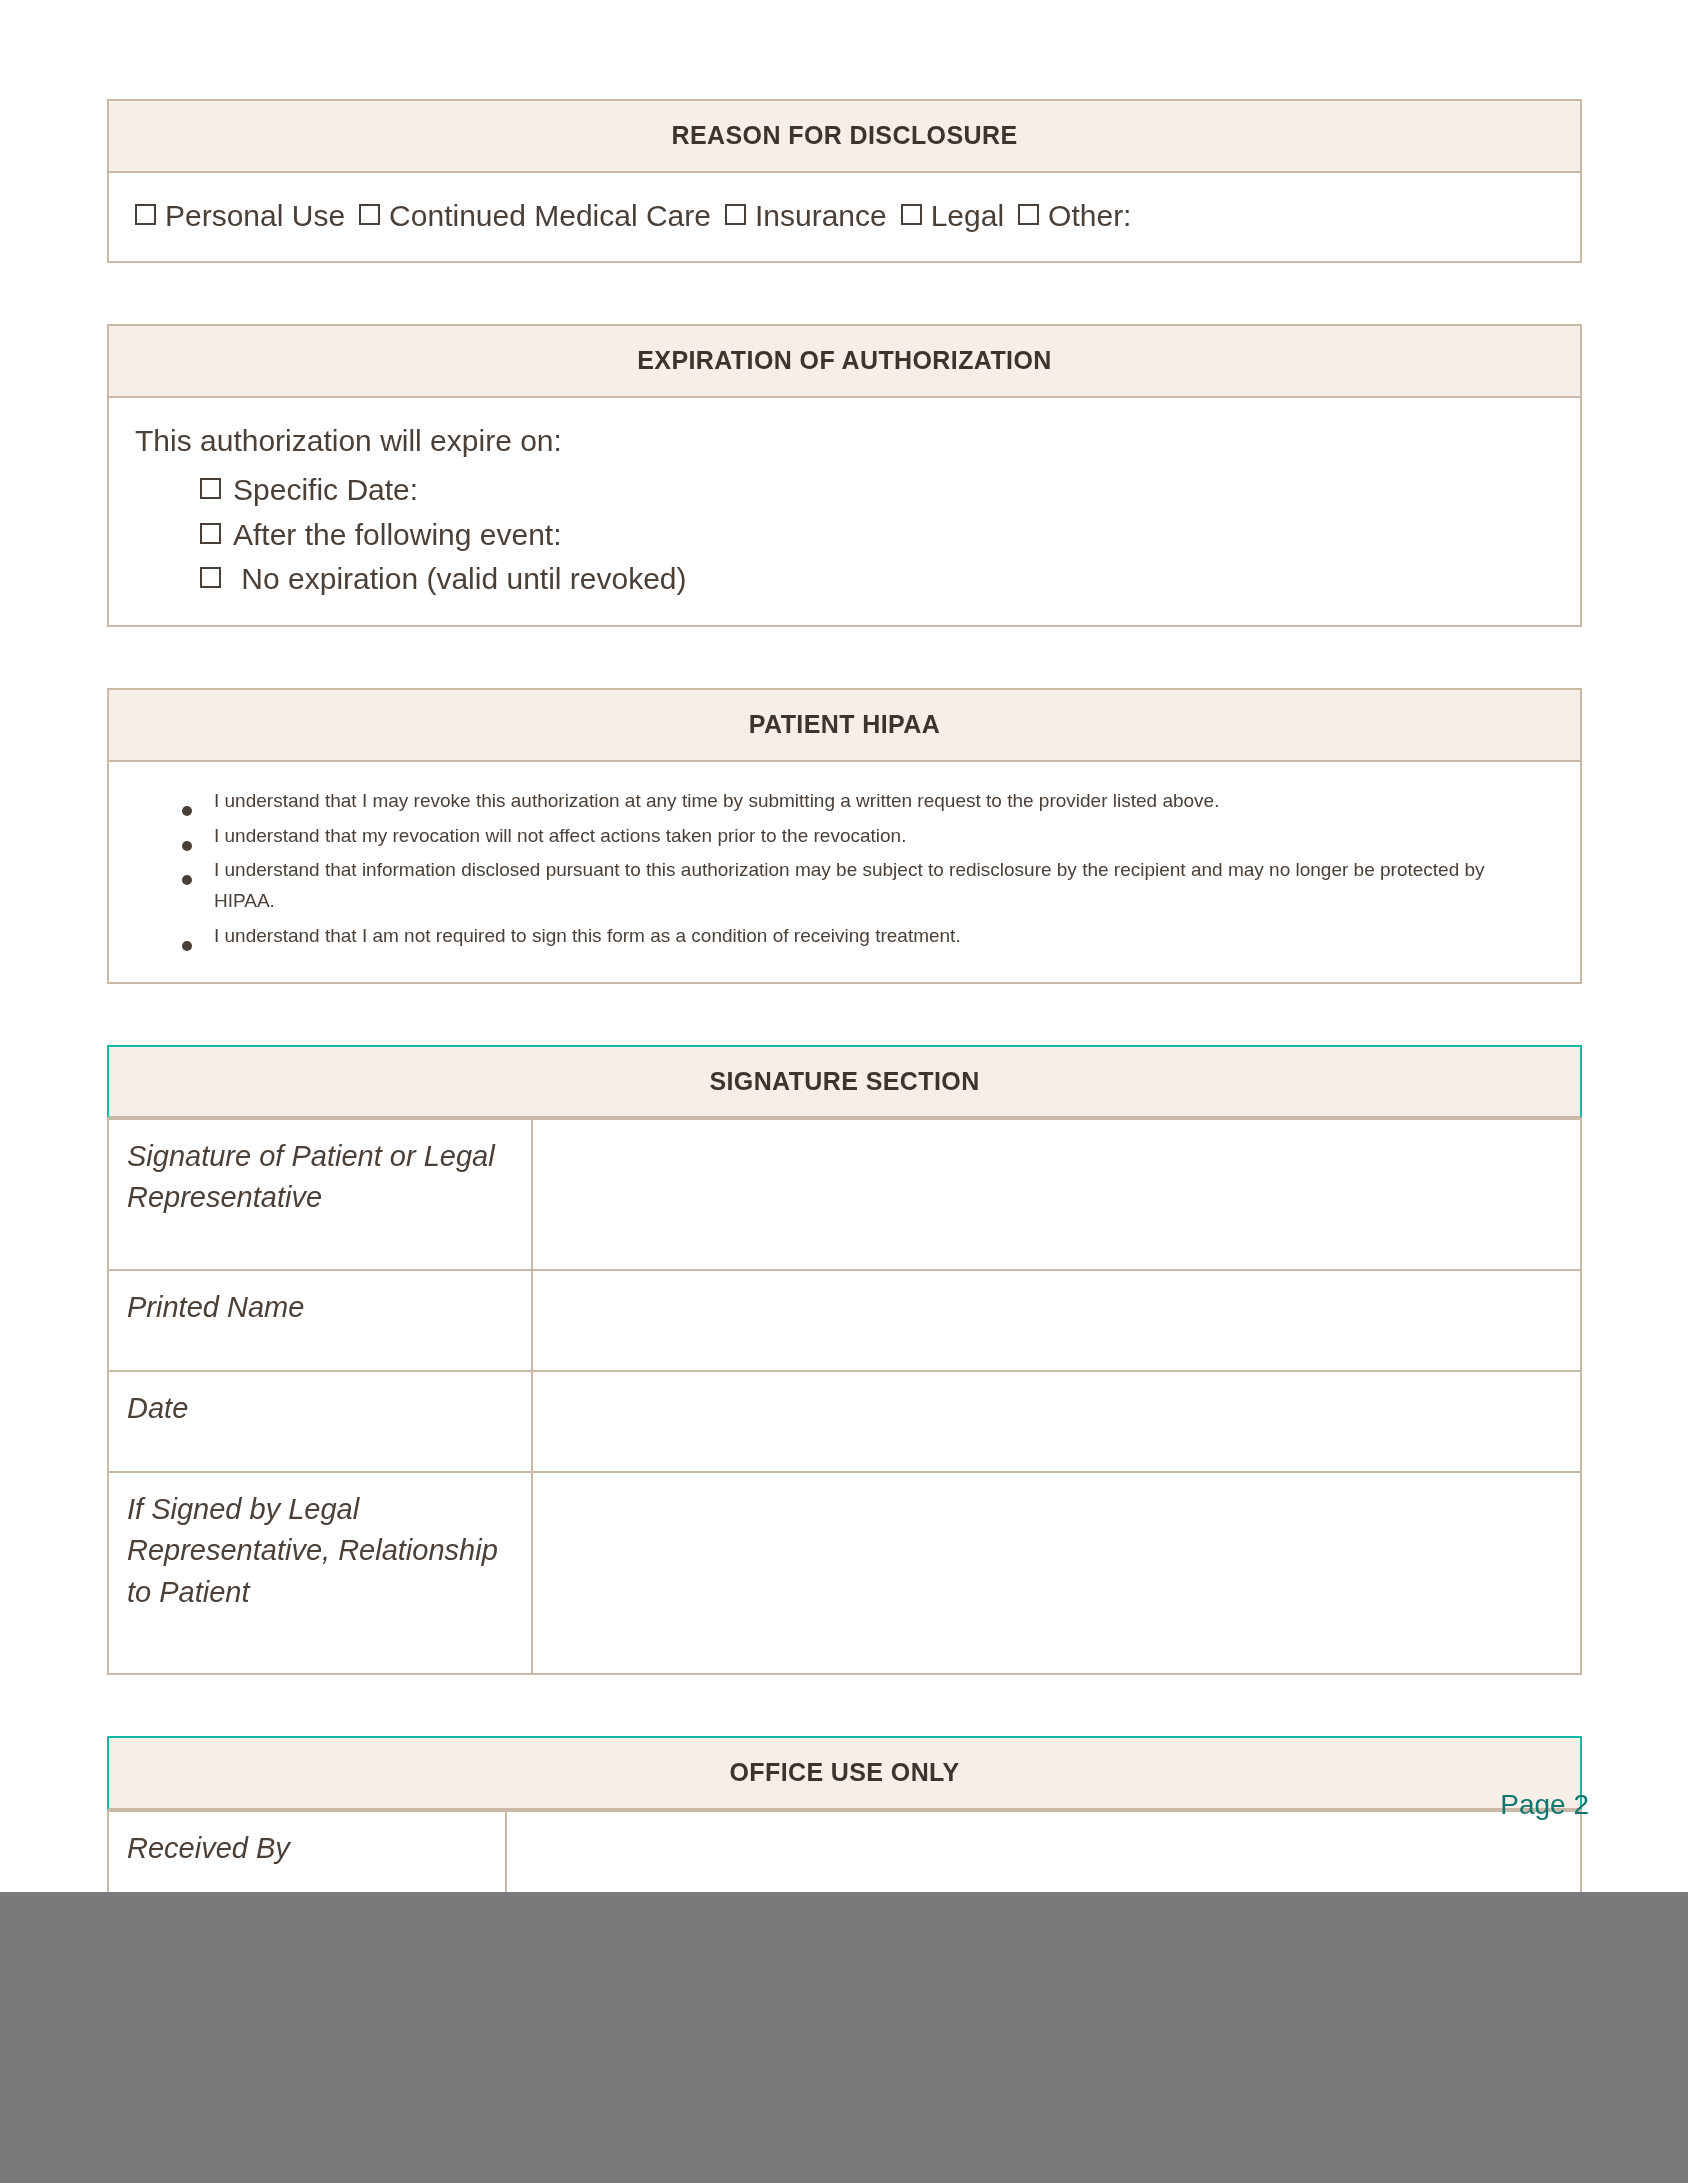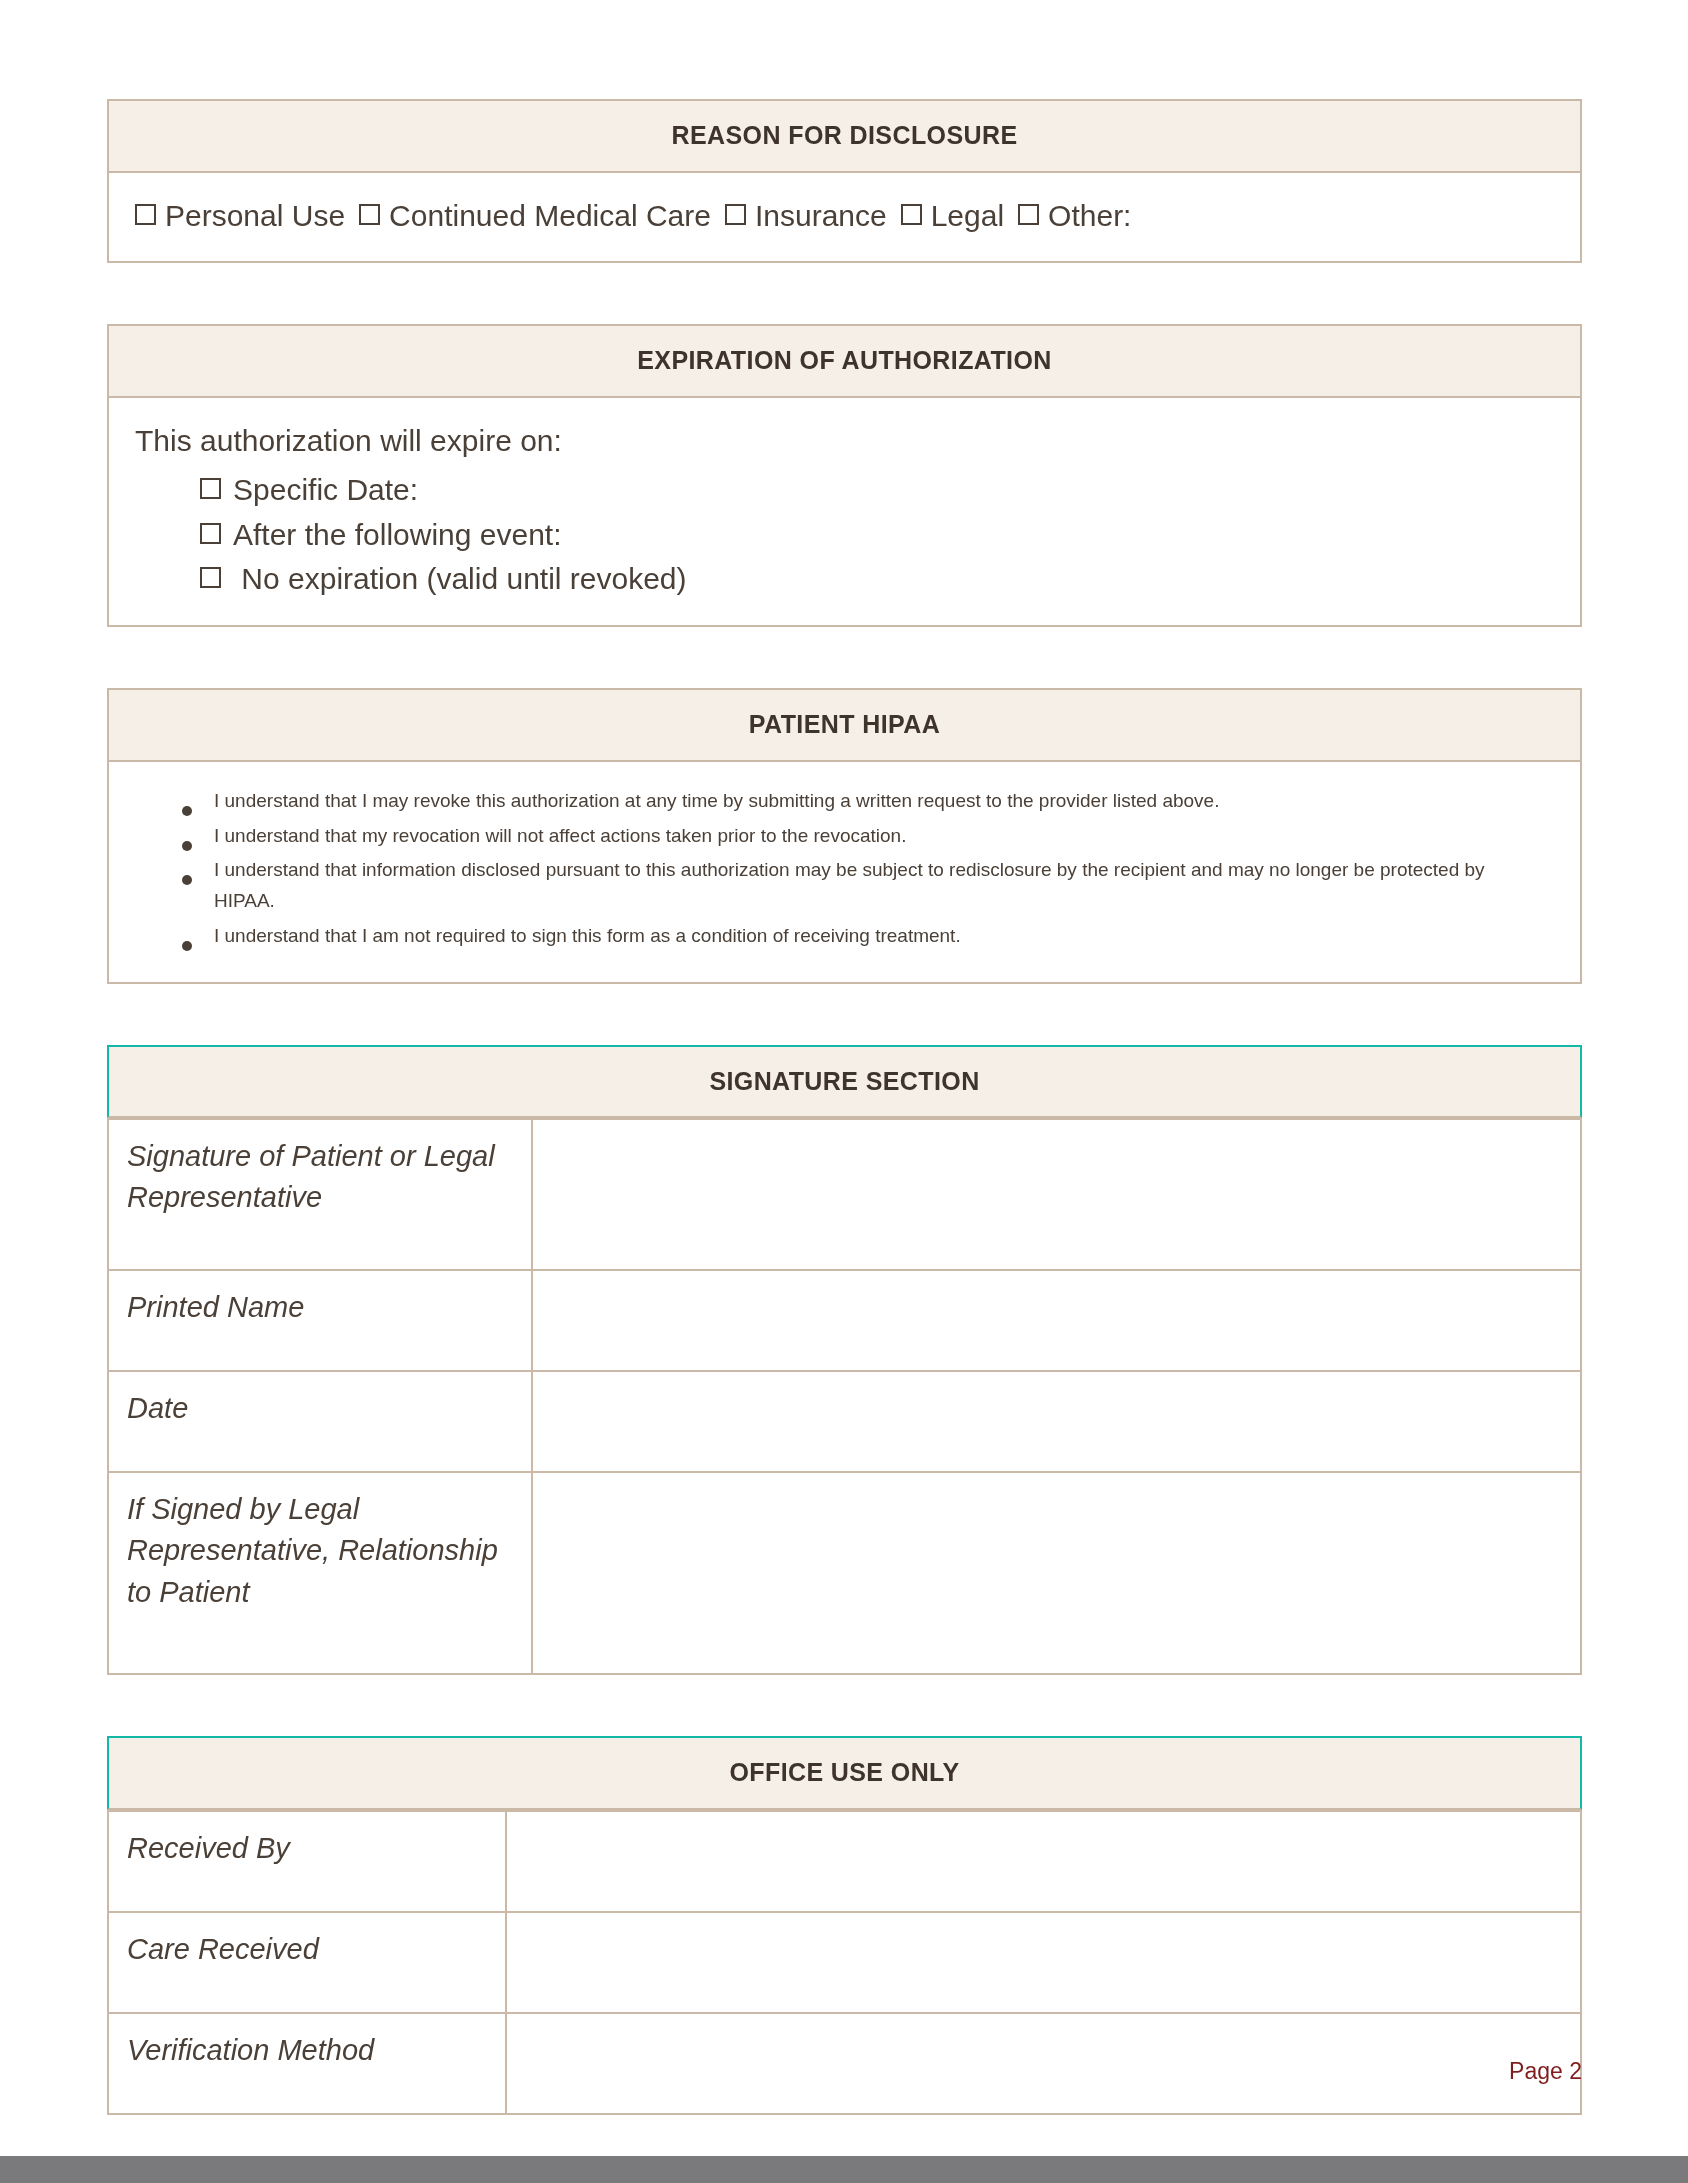--- a/index.html
+++ b/index.html
@@ -6,21 +6,21 @@
     margin: 0;
     padding: 0;
     background: #7a7a7d;
   }
   body {
     font-family: "Liberation Sans", sans-serif;
   }
   .page {
     position: relative;
     width: 1689px;
-    height: 2156px;
+    height: 1892px;
     margin: 0 auto;
     background: #ffffff;
     box-sizing: border-box;
     overflow: hidden;
   }
   .page-inner {
     position: absolute;
     left: 0;
     top: 0;
     right: 0;
@@ -136,24 +136,24 @@
   tr.h-xtall td { height: 168px; }
 
   .section.table-section { border: none; margin-bottom: 61px; }
   .section.table-section .section-header {
     border: 2px solid #14b8a6;
     border-bottom: 2px solid #c9b9a6;
   }
 
   .footer {
     position: absolute;
-    right: 107px;
+    right: 100px;
     bottom: 71px;
-    font-size: 23px;
-    color: #7f1d1d;
+    font-size: 28px;
+    color: #0f766e;
     font-weight: 300;
   }
 </style>
 </head>
 <body>
 
 <div class="page">
   <div class="page-inner">
 
     <div class="section">

